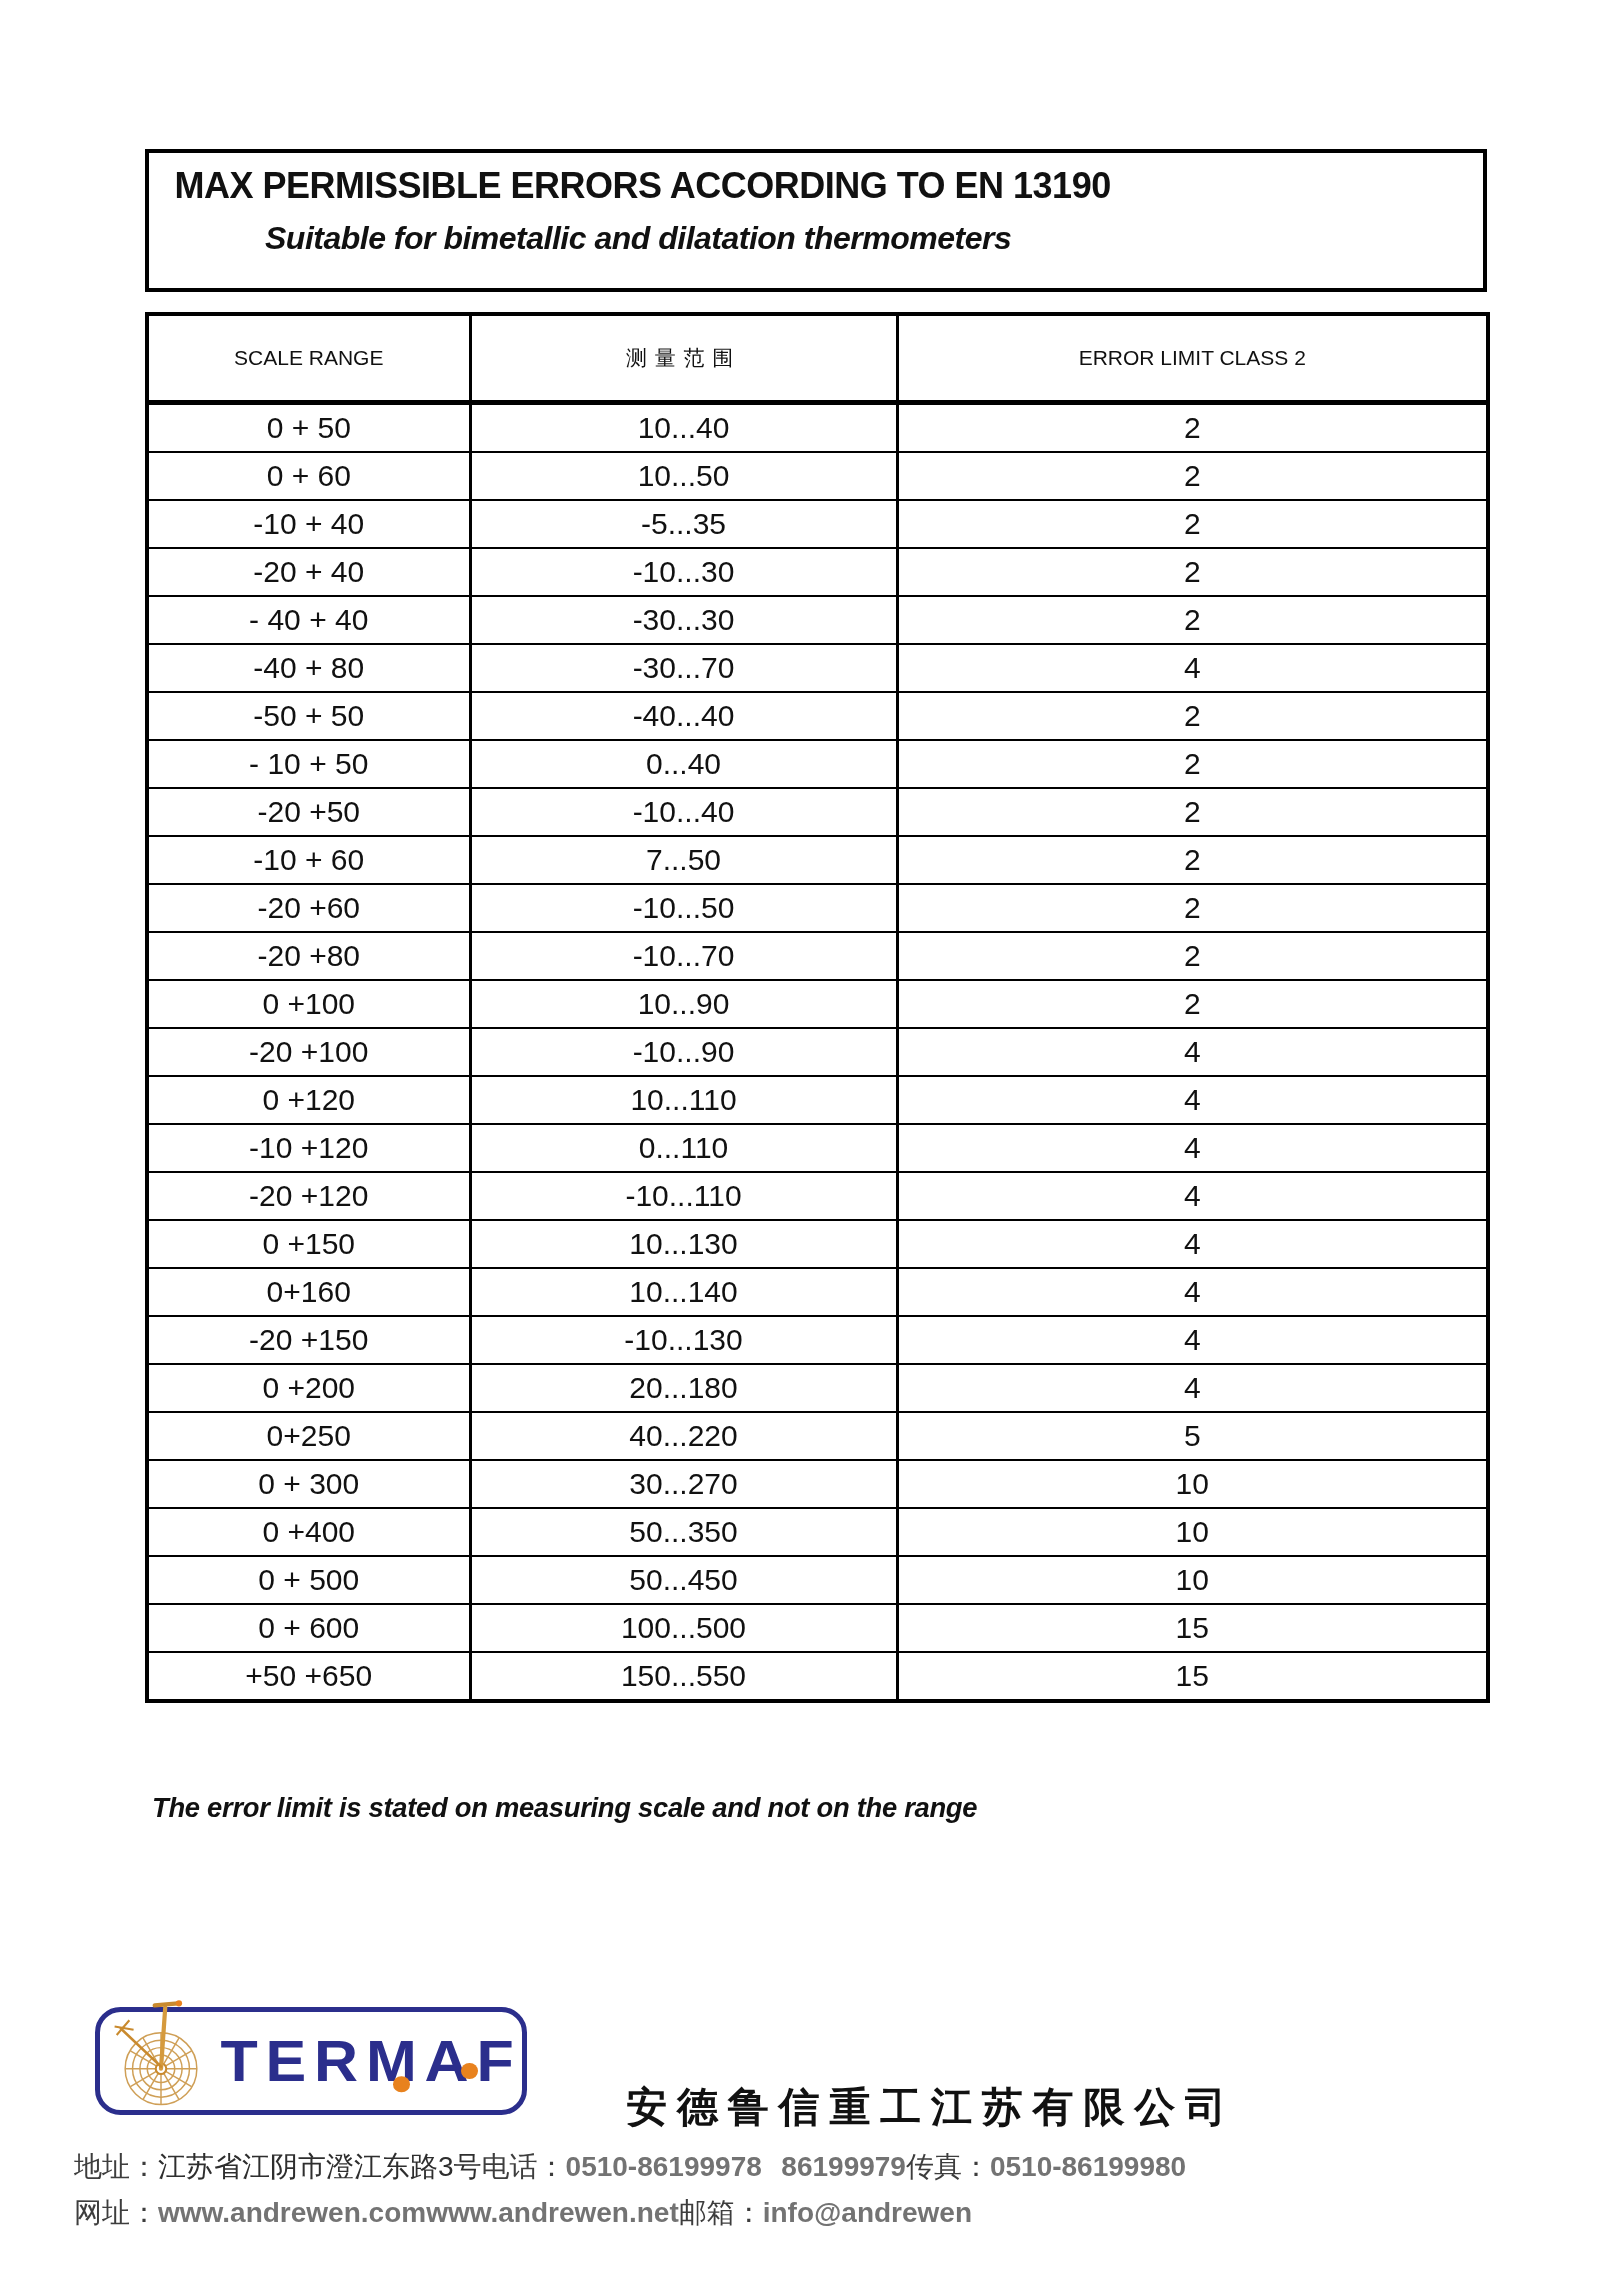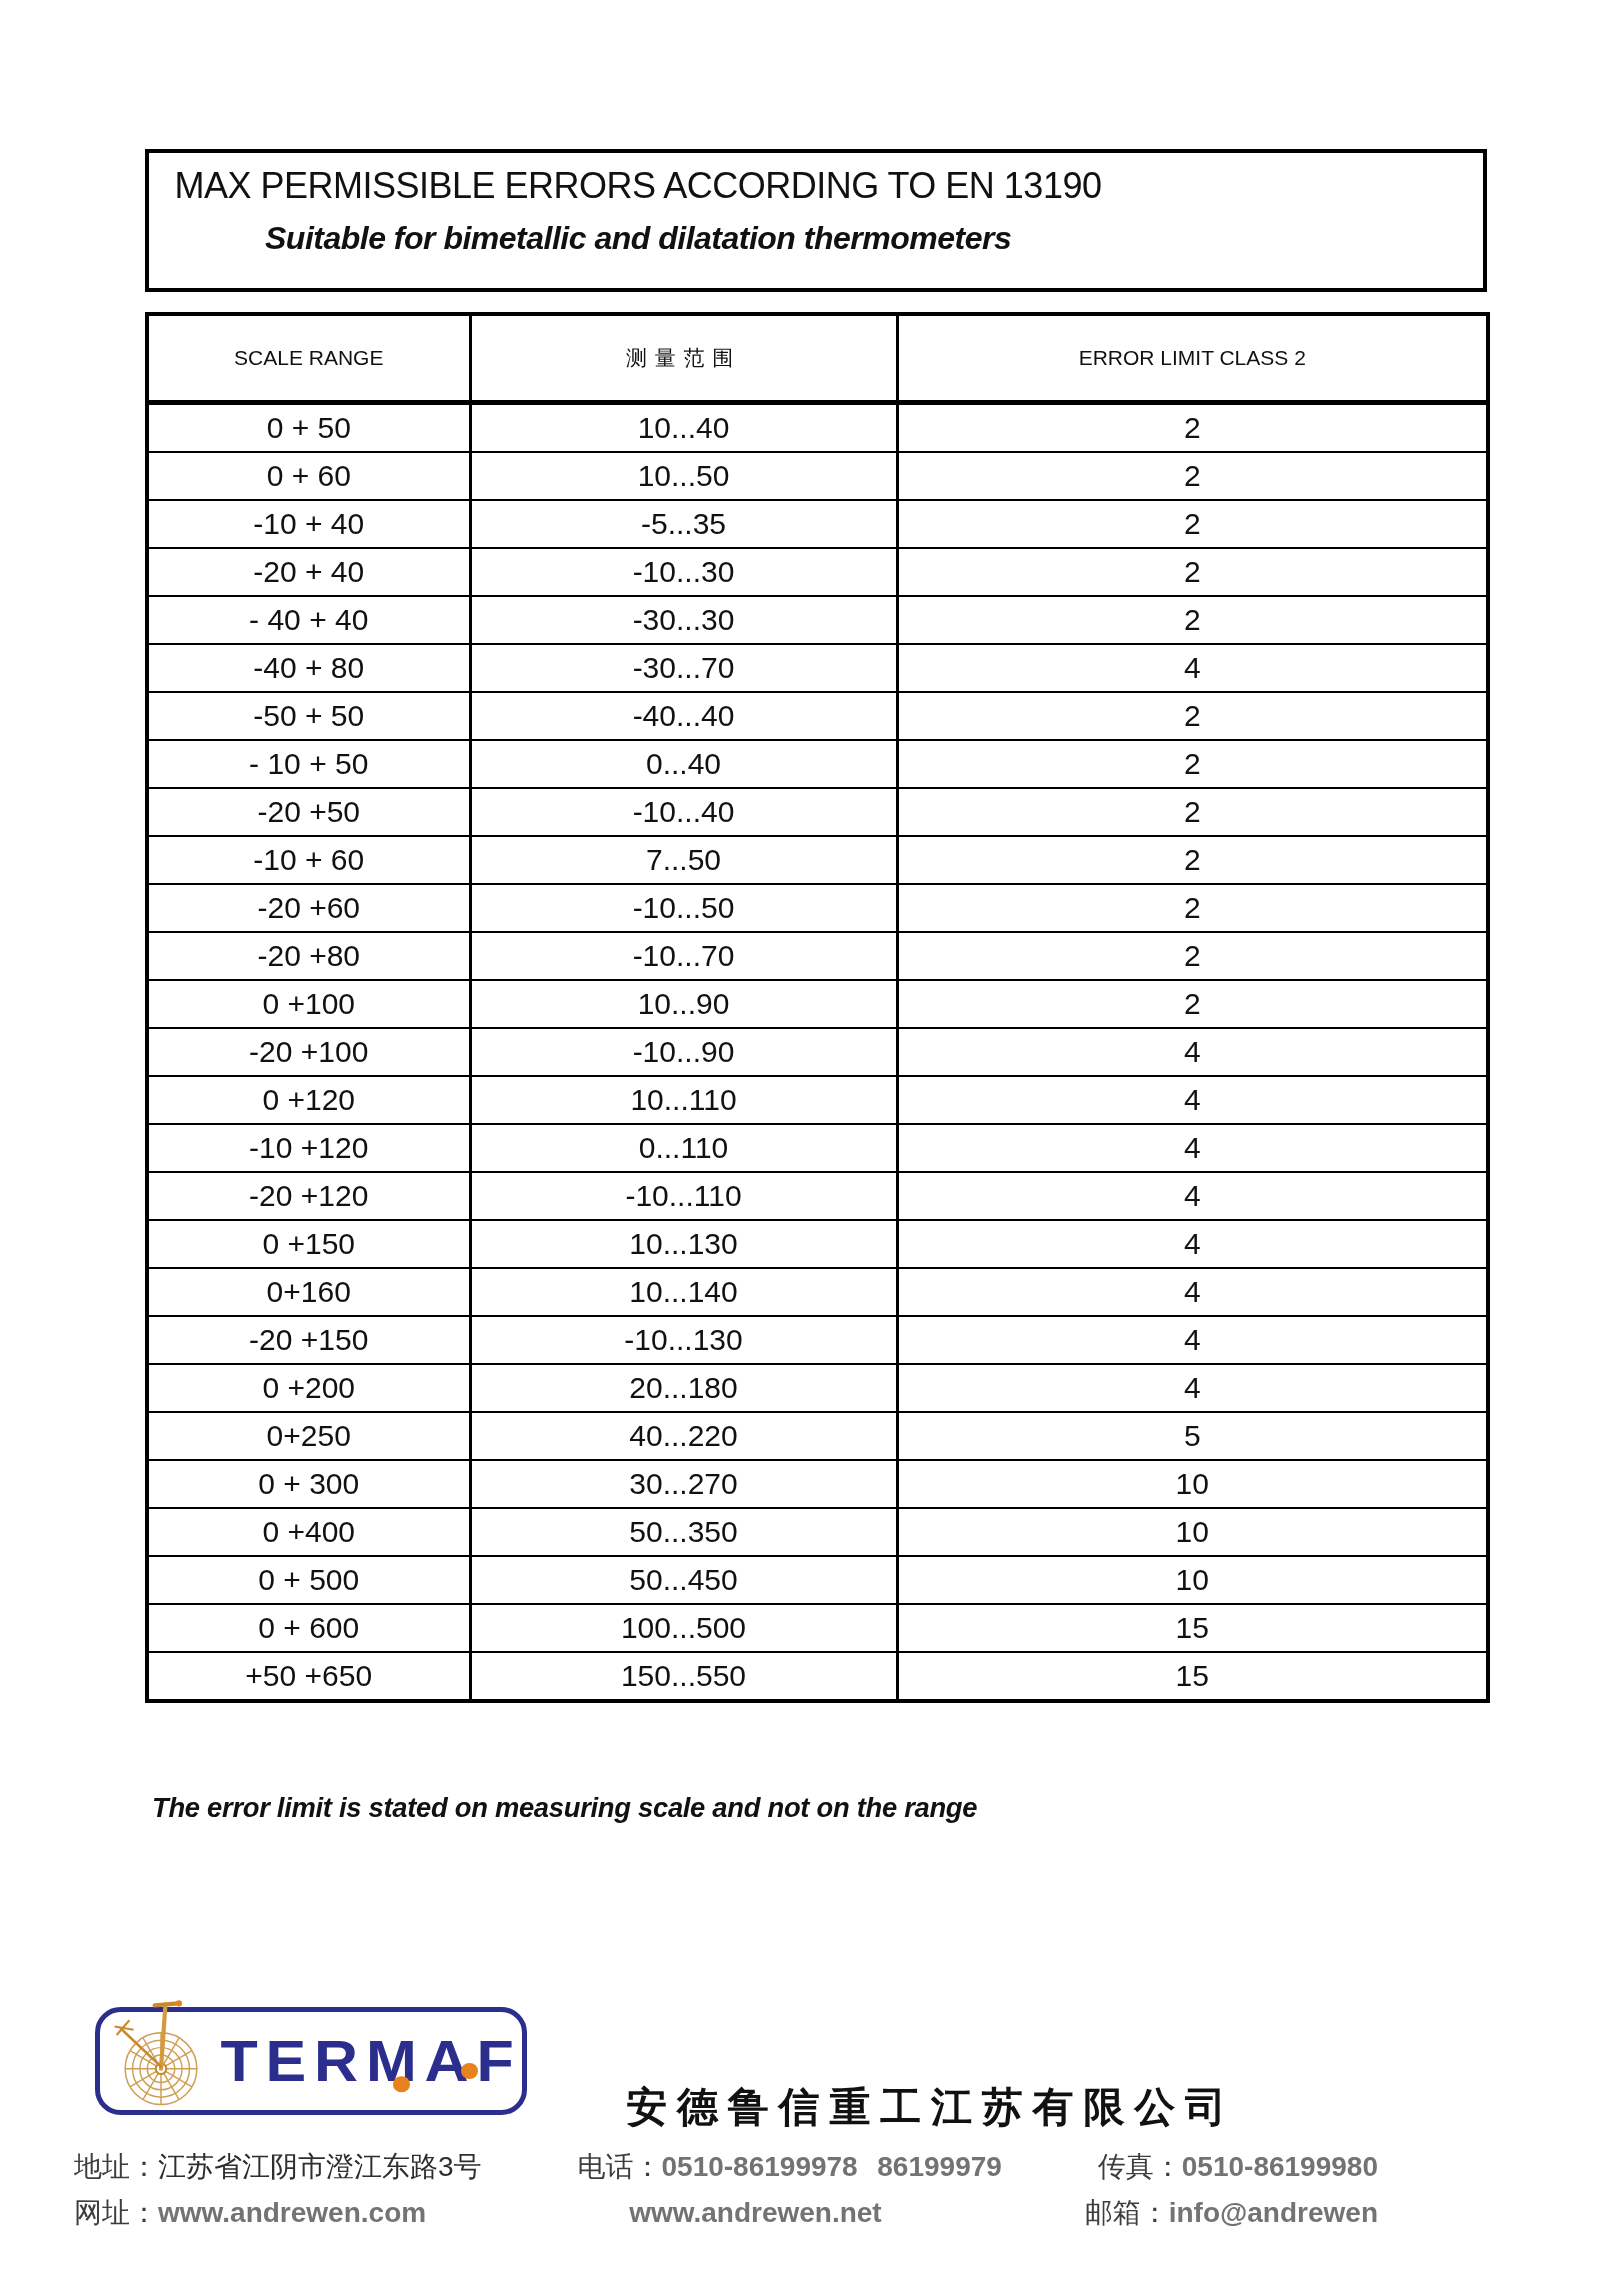--- a/index.html
+++ b/index.html
@@ -6,21 +6,21 @@
   body{
     width:1621px;height:2270px;position:relative;background:#ffffff;
     font-family:"Liberation Sans", sans-serif;color:#111;
   }
   
   .title-box{
     position:absolute;left:145px;top:149px;width:1342px;height:143px;
     border:4.9px solid #000;box-sizing:border-box;background:#fff;
   }
   .title-line1{
-    margin:11.8px 0 0 25.5px;font-size:36px;font-weight:normal;white-space:nowrap;
+    margin:11.8px 0 0 25.5px;font-size:36px;font-weight:bold;white-space:nowrap;
     letter-spacing:-0.5px;
   }
   .title-line2{
     margin:13.7px 0 0 116px;font-size:32px;font-weight:bold;font-style:italic;
     white-space:nowrap;letter-spacing:-0.5px;
   }
   
   table.errors{
     position:absolute;left:145px;top:312px;width:1342px;
     border-collapse:collapse;table-layout:fixed;background:#fff;
@@ -56,21 +56,21 @@
   .logo-dot{position:absolute;width:16.7px;height:16.7px;border-radius:50%;background:#e8821e;}
   .logo-dot.m{left:173px;top:51px;}
   .logo-dot.a{left:241px;top:37px;}
   
   .company-name{
     position:absolute;left:588px;top:2080px;width:686px;text-align:center;
     font-size:41px;font-weight:bold;letter-spacing:9.8px;white-space:nowrap;
   }
   .contact-row{
     position:absolute;left:74px;width:1304px;display:flex;
-    justify-content:space-between;align-items:baseline;font-size:28px;white-space:nowrap;
+    align-items:baseline;font-size:28px;white-space:nowrap;
   }
   .contact-row.r1{top:2148px;}
   .contact-row.r2{top:2194px;}
   .c-label{font-weight:normal;color:#3d3d3d;}
   .c-value{font-weight:bold;color:#737373;}
   .c-value.num{word-spacing:11.8px;}
   .addr{font-weight:normal;color:#2e2e2e;}
 </style>
 </head>
 <body>

